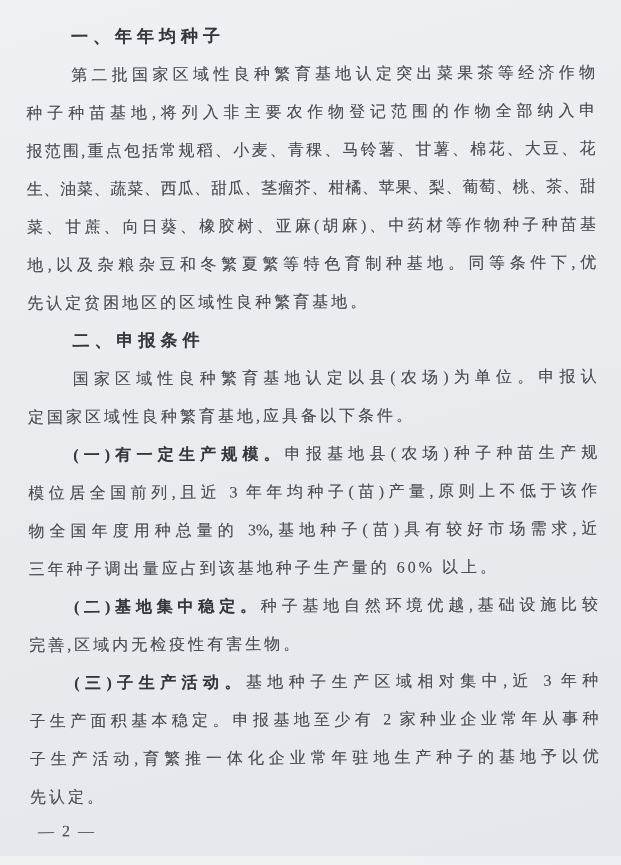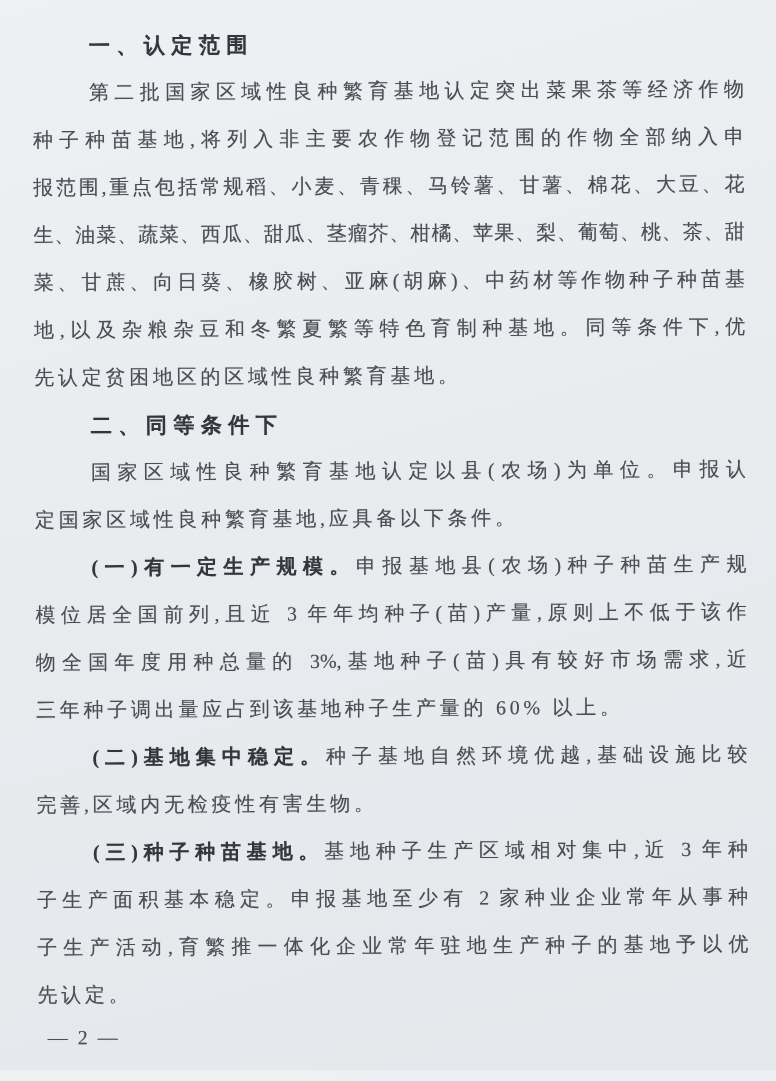--- a/index.html
+++ b/index.html
@@ -73,38 +73,38 @@
     color: var(--ink, #4a4e55);
     text-shadow: 0 0 0.6px rgba(70,74,82,0.45);
   }
 </style>
 </head>
 <body>
 
 <div class="page">
   <div class="tilt">
     <div class="content">
-        <div class="line no-justify indent heading"><span class="bold">一、认定范围</span></div>
+        <div class="line no-justify indent heading"><span class="bold">一、年年均种子</span></div>
         <div class="line justify indent "><span>第二批国家区域性良种繁育基地认定突出菜果茶等经济作物</span></div>
         <div class="line justify "><span>种子种苗基地,将列入非主要农作物登记范围的作物全部纳入申</span></div>
         <div class="line justify "><span>报范围,重点包括常规稻、小麦、青稞、马铃薯、甘薯、棉花、大豆、花</span></div>
         <div class="line justify "><span>生、油菜、蔬菜、西瓜、甜瓜、茎瘤芥、柑橘、苹果、梨、葡萄、桃、茶、甜</span></div>
         <div class="line justify "><span>菜、甘蔗、向日葵、橡胶树、亚麻(胡麻)、中药材等作物种子种苗基</span></div>
         <div class="line justify "><span>地,以及杂粮杂豆和冬繁夏繁等特色育制种基地。同等条件下,优</span></div>
         <div class="line no-justify "><span>先认定贫困地区的区域性良种繁育基地。</span></div>
-        <div class="line no-justify indent heading"><span class="bold">二、同等条件下</span></div>
+        <div class="line no-justify indent heading"><span class="bold">二、申报条件</span></div>
         <div class="line justify indent "><span>国家区域性良种繁育基地认定以县(农场)为单位。申报认</span></div>
         <div class="line no-justify "><span>定国家区域性良种繁育基地,应具备以下条件。</span></div>
         <div class="line justify indent "><span class="bold">(一)有一定生产规模。</span><span>申报基地县(农场)种子种苗生产规</span></div>
         <div class="line justify "><span>模位居全国前列,且近 3 年年均种子(苗)产量,原则上不低于该作</span></div>
         <div class="line justify "><span>物全国年度用种总量的 3%,基地种子(苗)具有较好市场需求,近</span></div>
         <div class="line no-justify "><span>三年种子调出量应占到该基地种子生产量的 60% 以上。</span></div>
         <div class="line justify indent "><span class="bold">(二)基地集中稳定。</span><span>种子基地自然环境优越,基础设施比较</span></div>
         <div class="line no-justify "><span>完善,区域内无检疫性有害生物。</span></div>
-        <div class="line justify indent "><span class="bold">(三)种子种苗基地。</span><span>基地种子生产区域相对集中,近 3 年种</span></div>
+        <div class="line justify indent "><span class="bold">(三)子生产活动。</span><span>基地种子生产区域相对集中,近 3 年种</span></div>
         <div class="line justify "><span>子生产面积基本稳定。申报基地至少有 2 家种业企业常年从事种</span></div>
         <div class="line justify "><span>子生产活动,育繁推一体化企业常年驻地生产种子的基地予以优</span></div>
         <div class="line no-justify "><span>先认定。</span></div>
       </div>
     <div class="footer">
       <span>— 2 —</span>
     </div>
   </div>
 </div>
 

